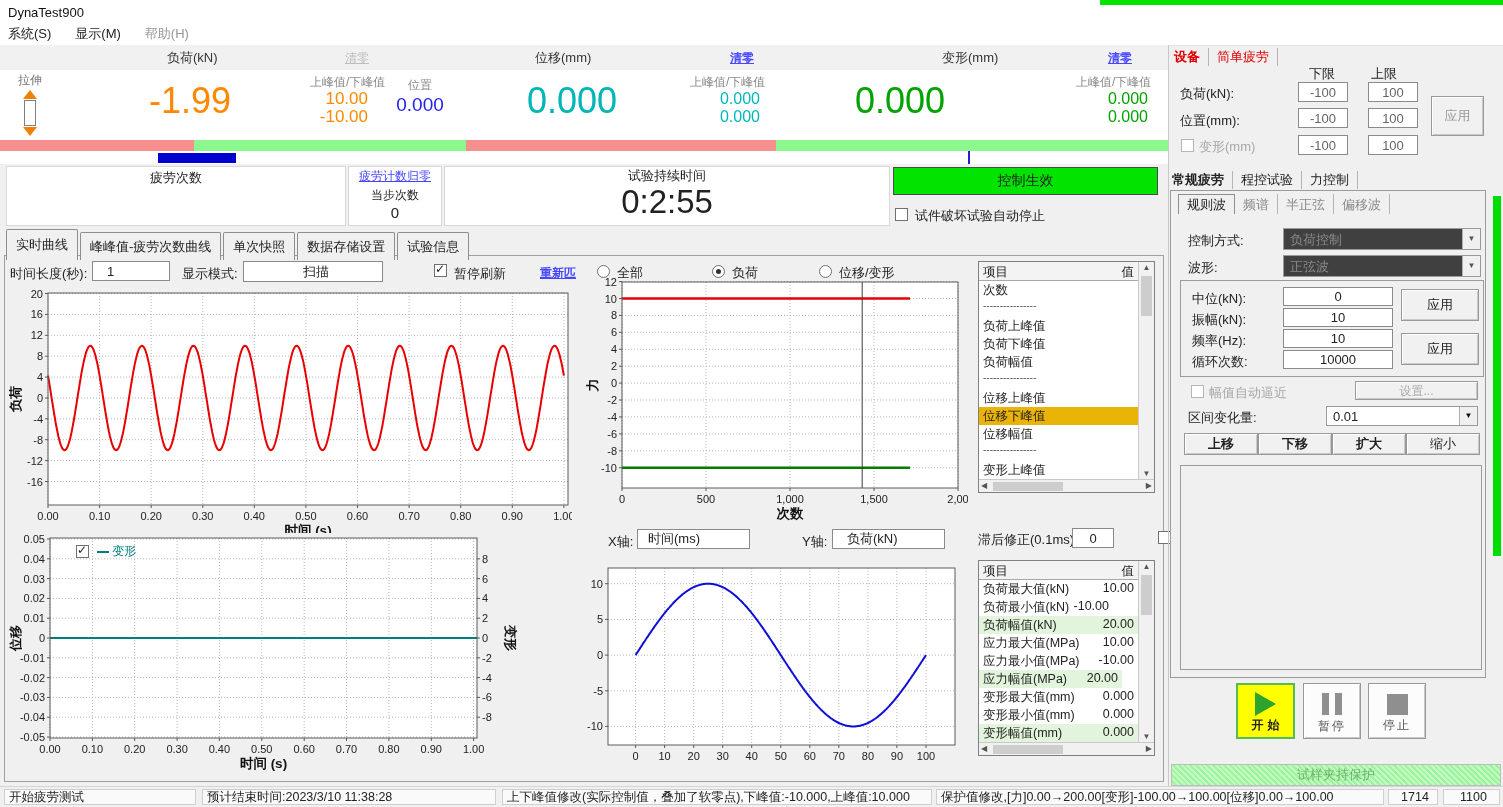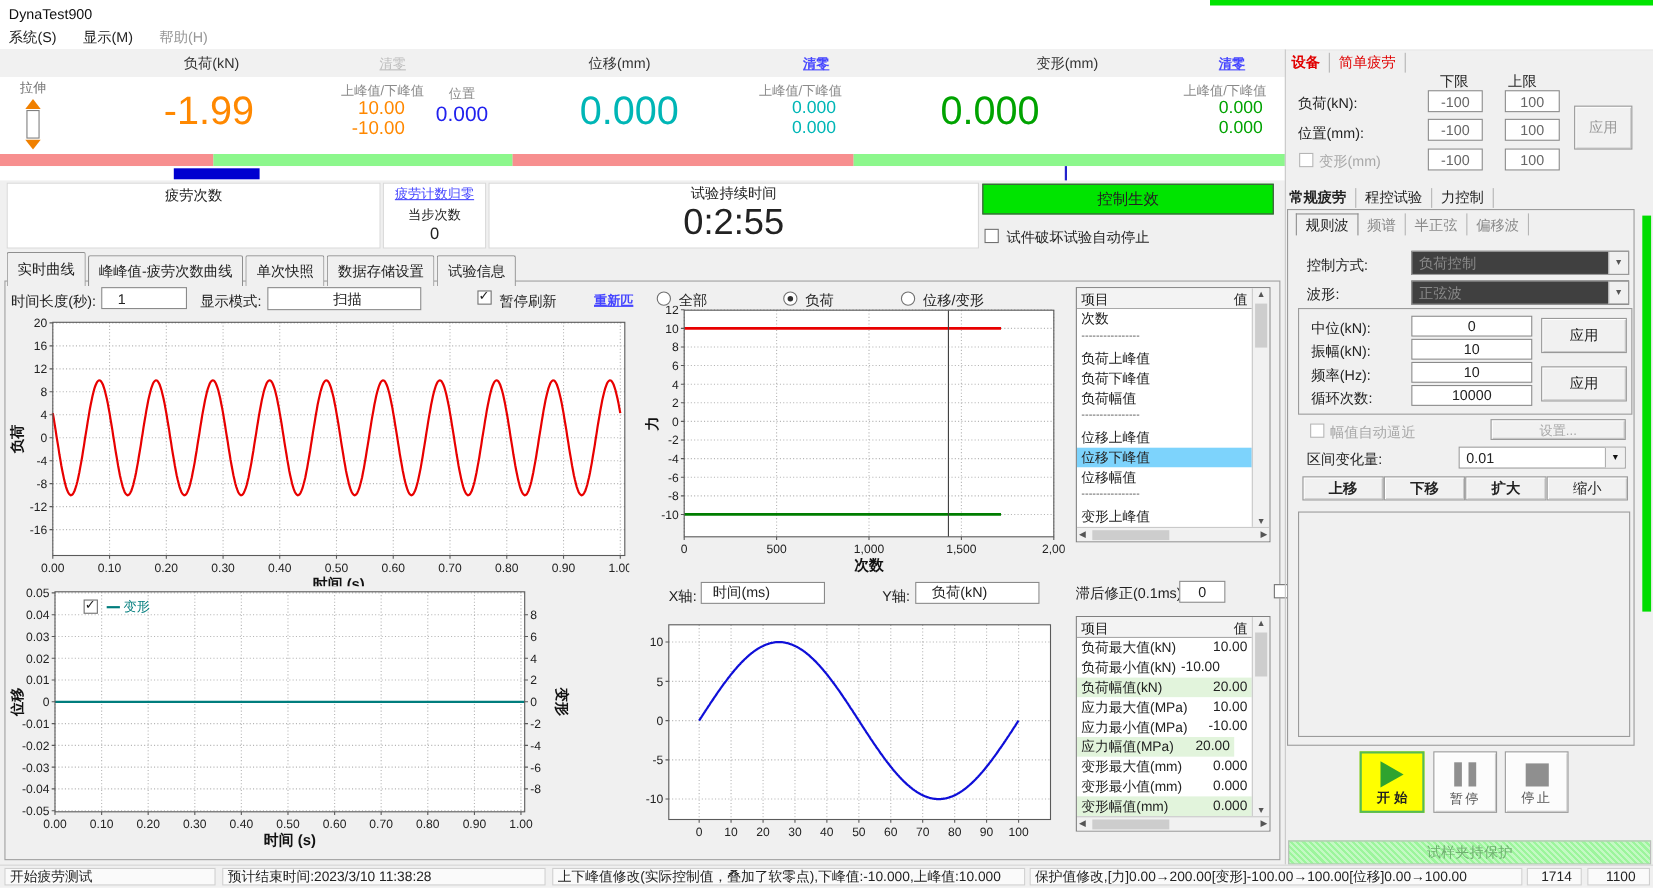--- a/index.html
+++ b/index.html
@@ -430,21 +430,21 @@
         <span style="position:absolute;right:4px;top:1px;font-size:12.5px"></span>
       </div>
       <div style="position:absolute;left:0;top:109px;width:159px;height:18px;background:#fff">
         <span style="position:absolute;left:4px;top:1px;font-size:10px;color:#555;white-space:nowrap;overflow:hidden;max-width:100px">----------------</span>
         <span style="position:absolute;right:4px;top:1px;font-size:12.5px"></span>
       </div>
       <div style="position:absolute;left:0;top:127px;width:159px;height:18px;background:#fff">
         <span style="position:absolute;left:4px;top:1px;font-size:12.5px;color:#222;white-space:nowrap;overflow:hidden;max-width:100px">位移上峰值</span>
         <span style="position:absolute;right:4px;top:1px;font-size:12.5px"></span>
       </div>
-      <div style="position:absolute;left:0;top:145px;width:159px;height:18px;background:#7dd3fc">
+      <div style="position:absolute;left:0;top:145px;width:159px;height:18px;background:#eab308">
         <span style="position:absolute;left:4px;top:1px;font-size:12.5px;color:#222;white-space:nowrap;overflow:hidden;max-width:100px">位移下峰值</span>
         <span style="position:absolute;right:4px;top:1px;font-size:12.5px"></span>
       </div>
       <div style="position:absolute;left:0;top:163px;width:159px;height:18px;background:#fff">
         <span style="position:absolute;left:4px;top:1px;font-size:12.5px;color:#222;white-space:nowrap;overflow:hidden;max-width:100px">位移幅值</span>
         <span style="position:absolute;right:4px;top:1px;font-size:12.5px"></span>
       </div>
       <div style="position:absolute;left:0;top:181px;width:159px;height:18px;background:#fff">
         <span style="position:absolute;left:4px;top:1px;font-size:10px;color:#555;white-space:nowrap;overflow:hidden;max-width:100px">----------------</span>
         <span style="position:absolute;right:4px;top:1px;font-size:12.5px"></span>

